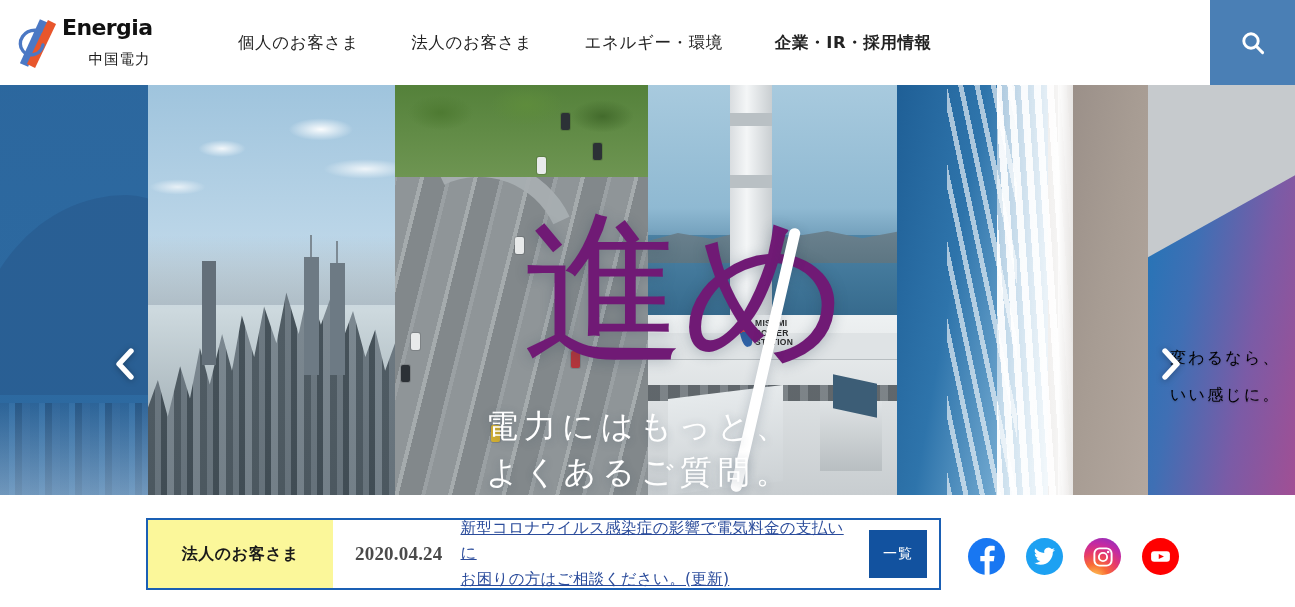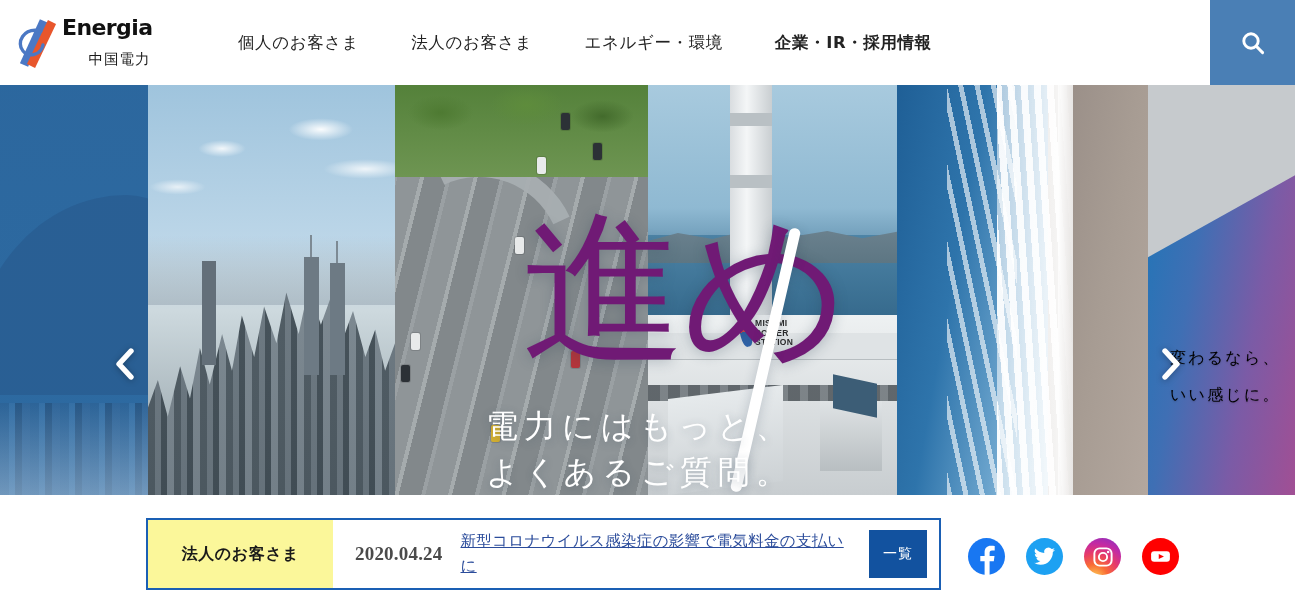--- a/index.html
+++ b/index.html
@@ -474,20 +474,21 @@
     </svg>
   </div>
 
 </div>
 
 <div class="newsbar">
   <div class="news-badge">法人のお客さま</div>
   <div class="news-date">2020.04.24</div>
   <div class="news-link">
     <a>新型コロナウイルス感染症の影響で電気料金の支払いに</a>
+    <a>お困りの方はご相談ください。(更新)</a>
   </div>
   <div class="news-more">一覧</div>
 </div>
 
 <div class="social">
   <div class="sicon fb">
     <svg width="37" height="37" viewBox="0 0 37 37">
       <path d="M21.6 37V23.2h4.2l.7-5.1h-4.9v-3.2c0-1.5.4-2.5 2.5-2.5h2.6V7.9c-.5-.1-2-.2-3.8-.2-3.8 0-6.3 2.3-6.3 6.5v3.9h-4.3v5.1h4.3V37z" fill="#ffffff"></path>
     </svg>
   </div>

